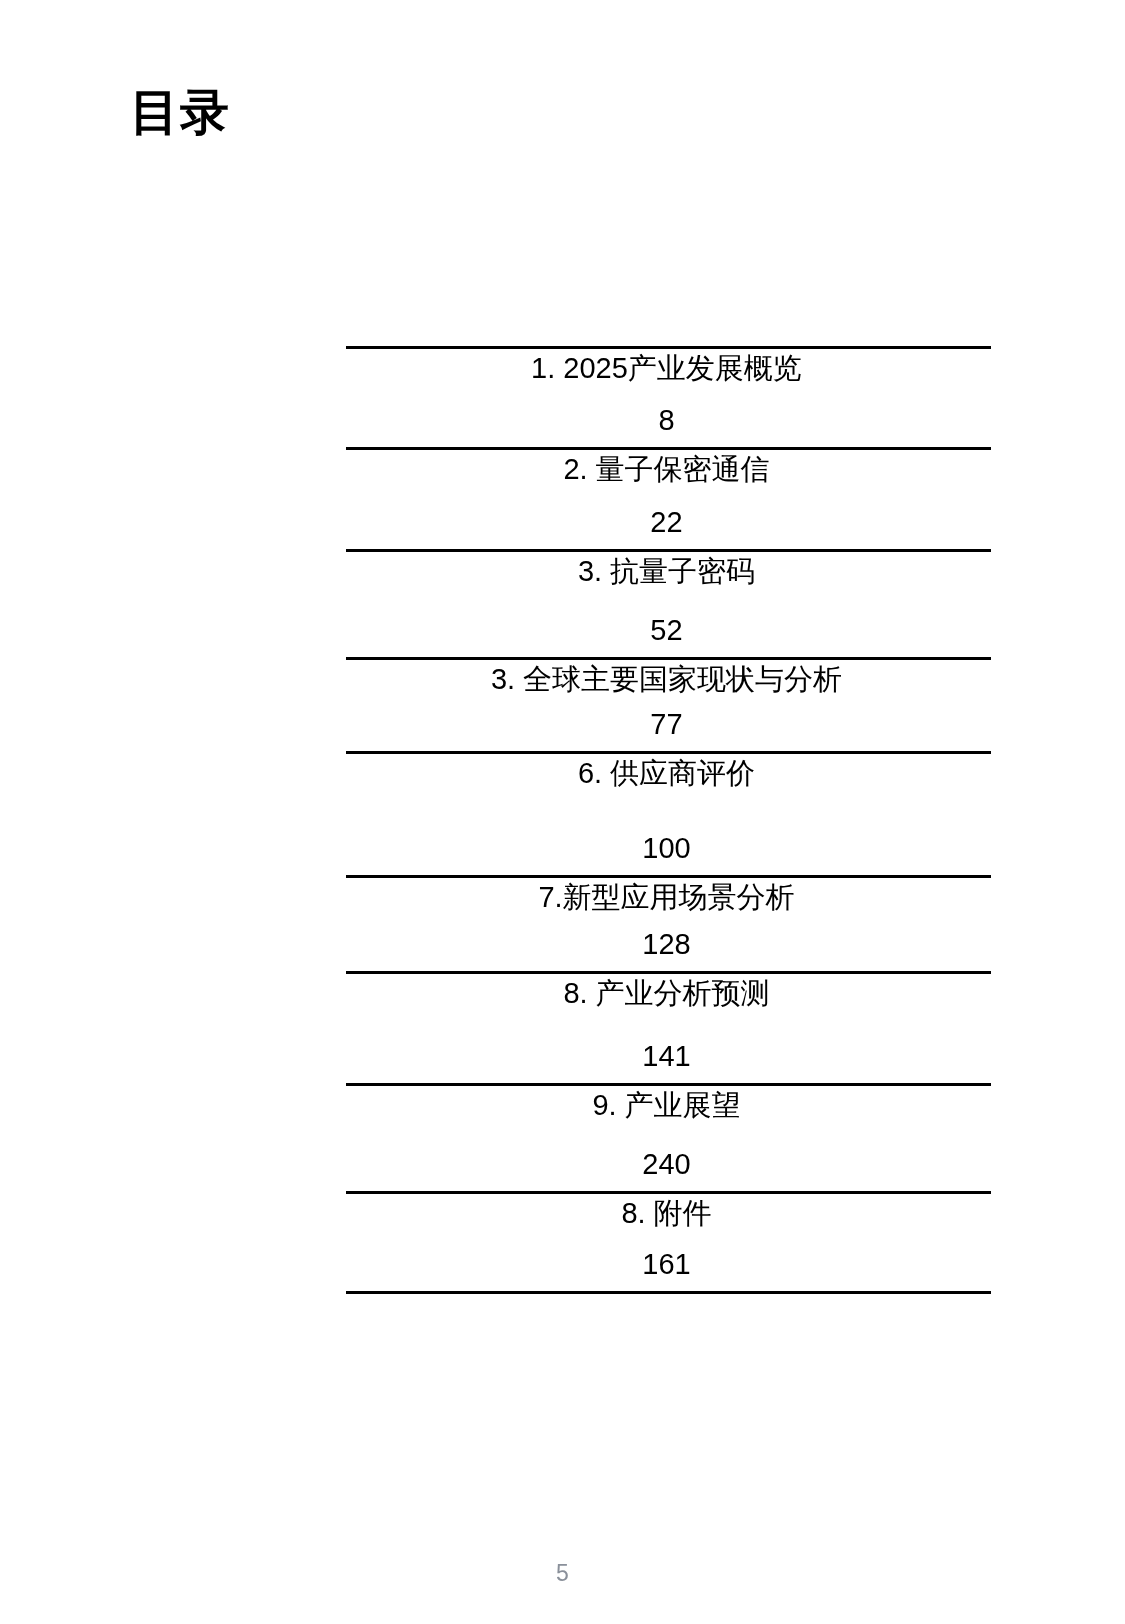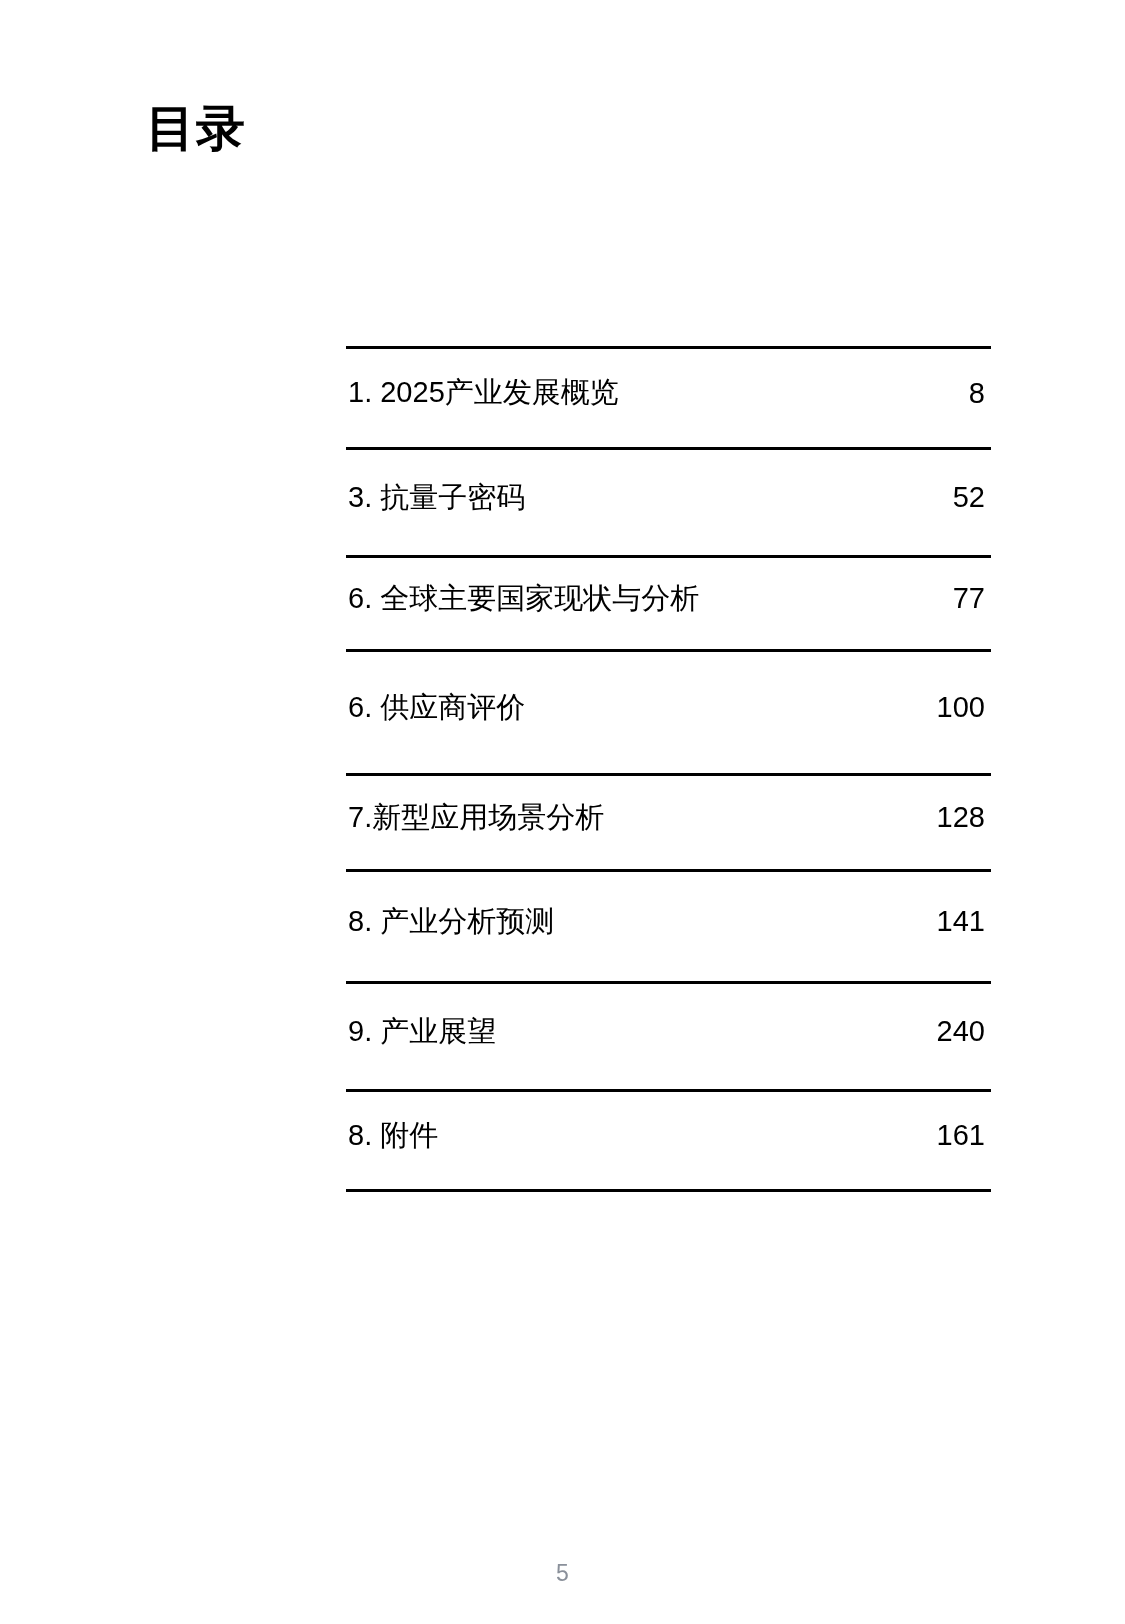--- a/index.html
+++ b/index.html
@@ -11,21 +11,21 @@
     height: 1624px;
     background: #ffffff;
     font-family: "Liberation Sans", sans-serif;
     position: relative;
     overflow: hidden;
   }
   .doc-title {
     position: absolute;
     left: 130px;
     top: 88px;
-    margin: 16px;
+    margin: 0;
     font-size: 49px;
     line-height: 1;
     font-weight: 700;
     color: #000000;
     letter-spacing: 1px;
   }
   .toc {
     position: absolute;
     left: 346px;
     top: 346px;
@@ -35,20 +35,21 @@
   .toc-row {
     box-sizing: border-box;
     border-top: 3px solid #000000;
     display: flex;
     justify-content: space-between;
     align-items: center;
     padding: 0 6px 10px 2px;
     font-size: 29px;
     color: #000000;
     cursor: default;
+    flex-direction: column;
   }
   .toc-title {
     white-space: nowrap;
     text-align: left;
   }
   .toc-page {
     white-space: nowrap;
     text-align: right;
   }
   .footer {
@@ -64,26 +65,30 @@
 </head>
 <body>
 
 <h1 class="doc-title">目录</h1>
 
 <div class="toc">
   <div class="toc-row" style="height:101px">
     <span class="toc-title">1. 2025产业发展概览</span>
     <span class="toc-page">8</span>
   </div>
+  <div class="toc-row" style="height:102px">
+    <span class="toc-title">2. 量子保密通信</span>
+    <span class="toc-page">22</span>
+  </div>
   <div class="toc-row" style="height:108px">
     <span class="toc-title">3. 抗量子密码</span>
     <span class="toc-page">52</span>
   </div>
   <div class="toc-row" style="height:94px">
-    <span class="toc-title">6. 全球主要国家现状与分析</span>
+    <span class="toc-title">3. 全球主要国家现状与分析</span>
     <span class="toc-page">77</span>
   </div>
   <div class="toc-row" style="height:124px">
     <span class="toc-title">6. 供应商评价</span>
     <span class="toc-page">100</span>
   </div>
   <div class="toc-row" style="height:96px">
     <span class="toc-title">7.新型应用场景分析</span>
     <span class="toc-page">128</span>
   </div>

